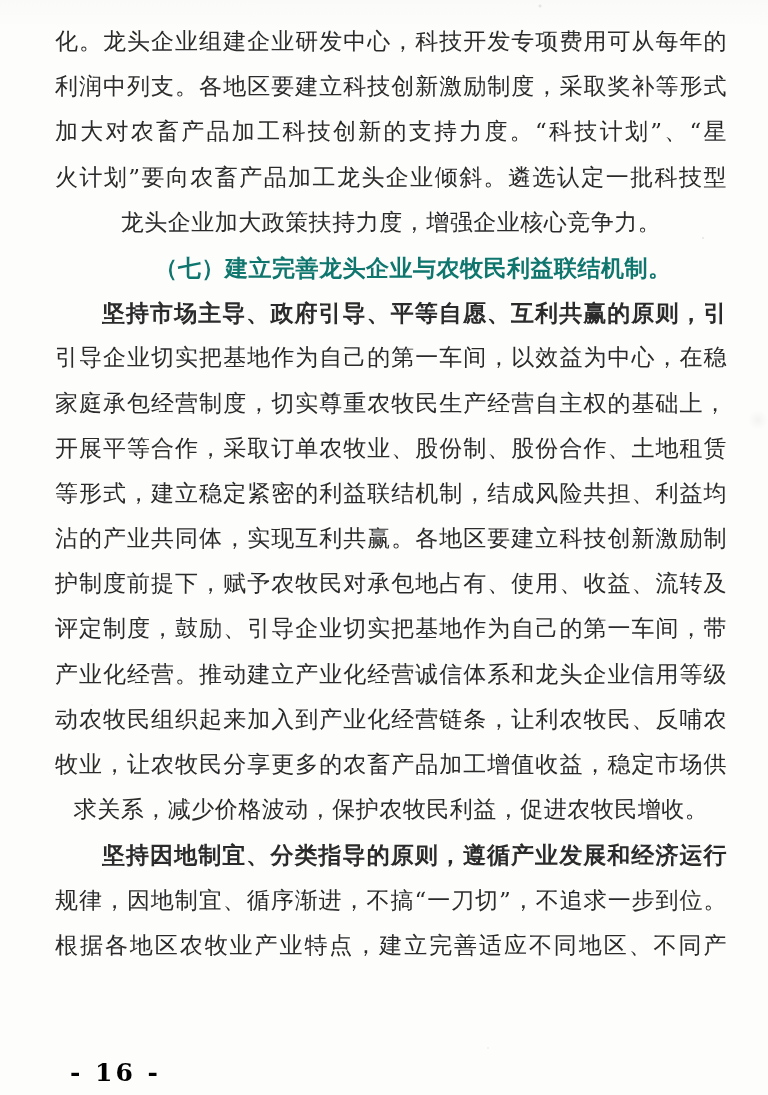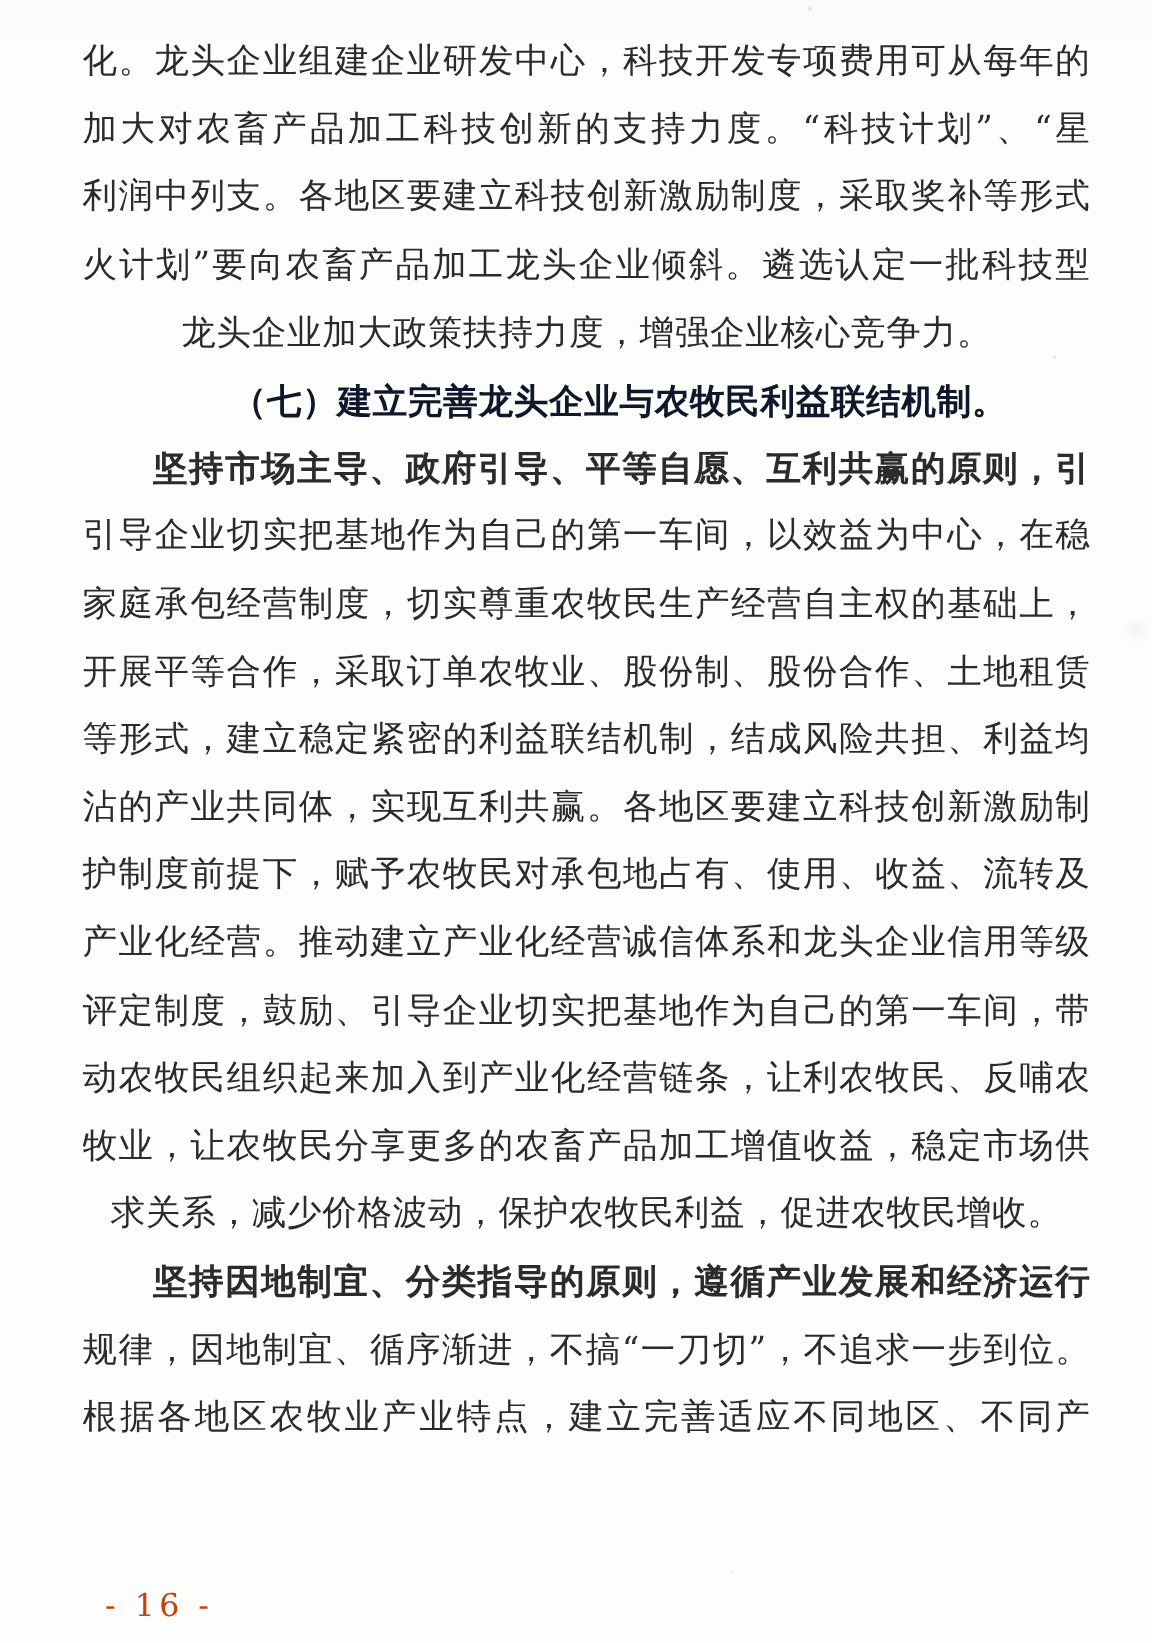--- a/index.html
+++ b/index.html
@@ -46,51 +46,52 @@
     white-space: normal;
     text-align: justify;
     text-align-last: justify;
     text-justify: inter-character;
   }
   .line.indent { padding-left: 47px; font-weight: bold; }
   .line.indent.fill { width: 625px; }
   .line.heading {
     font-weight: 700;
     padding-left: 44px;
-    color: #0f172a;
+    color: #0f766e;
   }
   .footer {
     position: absolute;
     left: 70px; top: 1058px;
-    font-size: 21px;
+    font-size: 25px;
     letter-spacing: 3px;
-    color: #c2410c;
+    color: #000000;
     font-family: "DejaVu Serif", "Liberation Serif", serif;
+    font-weight: bold;
   }
 </style>
 </head>
 <body>
 
 <div class="page">
   <div class="content">
     <div class="line fill">化。龙头企业组建企业研发中心，科技开发专项费用可从每年的</div>
+    <div class="line fill">利润中列支。各地区要建立科技创新激励制度，采取奖补等形式</div>
     <div class="line fill">加大对农畜产品加工科技创新的支持力度。“科技计划”、“星</div>
-    <div class="line fill">利润中列支。各地区要建立科技创新激励制度，采取奖补等形式</div>
     <div class="line fill">火计划”要向农畜产品加工龙头企业倾斜。遴选认定一批科技型</div>
     <div class="line">龙头企业加大政策扶持力度，增强企业核心竞争力。</div>
     <div class="line heading">（七）建立完善龙头企业与农牧民利益联结机制。</div>
     <div class="line indent fill">坚持市场主导、政府引导、平等自愿、互利共赢的原则，引</div>
     <div class="line fill">引导企业切实把基地作为自己的第一车间，以效益为中心，在稳定</div>
     <div class="line fill">家庭承包经营制度，切实尊重农牧民生产经营自主权的基础上，</div>
     <div class="line fill">开展平等合作，采取订单农牧业、股份制、股份合作、土地租赁</div>
     <div class="line fill">等形式，建立稳定紧密的利益联结机制，结成风险共担、利益均</div>
     <div class="line fill">沾的产业共同体，实现互利共赢。各地区要建立科技创新激励制度</div>
     <div class="line fill">护制度前提下，赋予农牧民对承包地占有、使用、收益、流转及</div>
+    <div class="line fill">评定制度，鼓励、引导企业切实把基地作为自己的第一车间，带</div>
     <div class="line fill">产业化经营。推动建立产业化经营诚信体系和龙头企业信用等级</div>
-    <div class="line fill">评定制度，鼓励、引导企业切实把基地作为自己的第一车间，带</div>
     <div class="line fill">动农牧民组织起来加入到产业化经营链条，让利农牧民、反哺农</div>
     <div class="line fill">牧业，让农牧民分享更多的农畜产品加工增值收益，稳定市场供</div>
     <div class="line">求关系，减少价格波动，保护农牧民利益，促进农牧民增收。</div>
     <div class="line indent fill">坚持因地制宜、分类指导的原则，遵循产业发展和经济运行</div>
     <div class="line fill">规律，因地制宜、循序渐进，不搞“一刀切”，不追求一步到位。</div>
     <div class="line fill">根据各地区农牧业产业特点，建立完善适应不同地区、不同产业、</div>
   </div>
 
   <div class="footer">- 16 -</div>
 </div>

